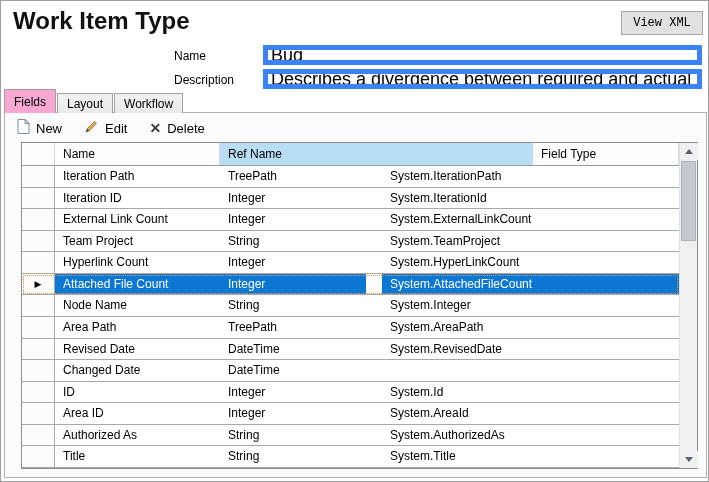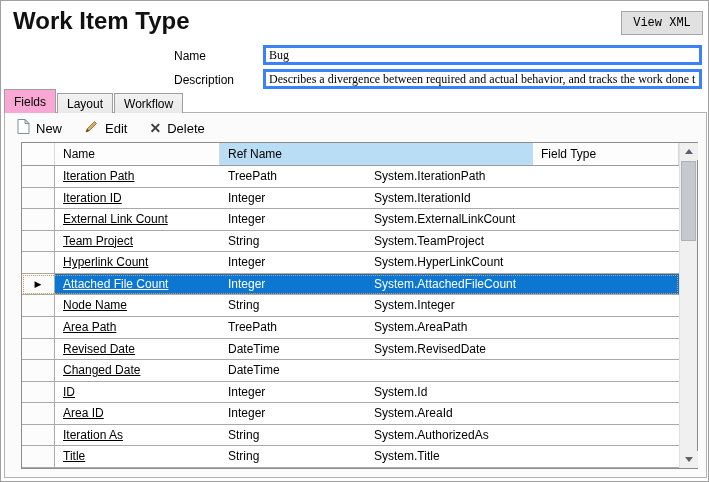--- a/index.html
+++ b/index.html
@@ -21,22 +21,22 @@
     background:#e1e1e1; border:1px solid #a6a6a6;
     font-family:Liberation Mono, monospace; font-size:12px; color:#000;
     text-align:center; line-height:22px; cursor:default;
   }
 
   .form-label { position:absolute; font-size:12px; color:#000; }
   .lbl-name { left:173px; top:48px; }
   .lbl-desc { left:173px; top:72px; }
   .form-input {
     position:absolute; left:262px; width:439px; height:20px;
-    border:3px solid #3b82f6; background:#fff;
-    font-family:Liberation Serif, serif; font-size:12px; color:#000;
+    border:5px solid #3b82f6; background:#fff;
+    font-family:Liberation Sans, sans-serif; font-size:18px; color:#000;
     padding:0 3px; outline:none; white-space:nowrap; overflow:hidden;
   }
   .inp-name { top:44px; }
   .inp-desc { top:68px; }
 
   
   .tab-strip {
     position:absolute; left:3px; top:88px; height:24px;
     display:flex; align-items:flex-end; z-index:3;
   }
@@ -87,23 +87,23 @@
 
   .grid-row {
     display:flex; height:21.57px; background:#fff;
     border-bottom:1px solid #a9a9a9; font-size:12px;
   }
   .grid-row .cell { line-height:20px; padding-left:8px; overflow:hidden; white-space:nowrap; }
   .grid-row .gutter {
     width:33px; padding:0; border-right:1px solid #ababab;
     display:flex; align-items:center; justify-content:center; background:#fcfcfc;
   }
-  .grid-row .c0 { width:165px;text-decoration:underline; }
+  .grid-row .c0 { width:165px; }
   .grid-row .c1 { width:146px; }
-  .grid-row .c2 { flex:1; }
+  .grid-row .c2 { flex:1;margin-left:16px; }
   .grid-row.selected .c0, .grid-row.selected .c1, .grid-row.selected .c2 {
     background:#0b77d2; color:#fff;
   }
   .grid-row.selected { outline:1px dotted #e0954d; outline-offset:-2px; }
   .row-arrow { font-size:9px; color:#000; line-height:9px; }
 
   
   .vscroll {
     position:absolute; right:0; top:0; bottom:0; width:18px;
     background:#f0f0f0; border-left:1px solid #e0e0e0;
@@ -244,21 +244,21 @@
               <div class="cell c2">System.Id</div>
             </div>
             <div class="grid-row">
               <div class="cell gutter"></div>
               <div class="cell c0">Area ID</div>
               <div class="cell c1">Integer</div>
               <div class="cell c2">System.AreaId</div>
             </div>
             <div class="grid-row">
               <div class="cell gutter"></div>
-              <div class="cell c0">Iteration As</div>
+              <div class="cell c0">Authorized As</div>
               <div class="cell c1">String</div>
               <div class="cell c2">System.AuthorizedAs</div>
             </div>
             <div class="grid-row">
               <div class="cell gutter"></div>
               <div class="cell c0">Title</div>
               <div class="cell c1">String</div>
               <div class="cell c2">System.Title</div>
             </div>
           </div>

